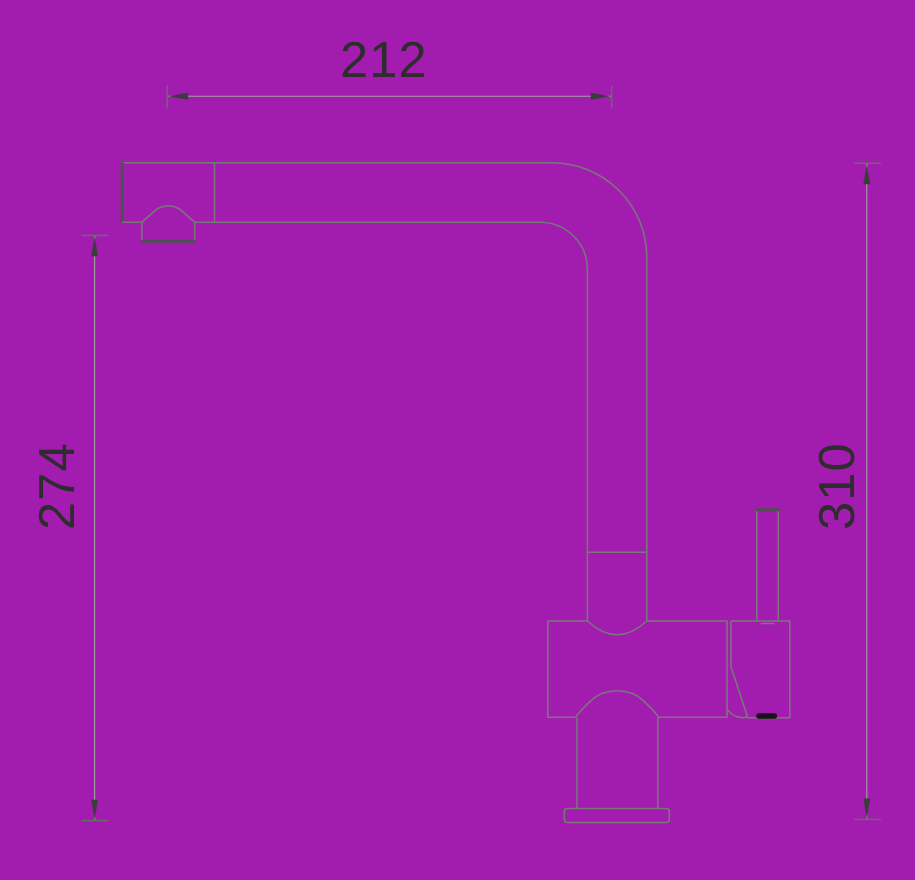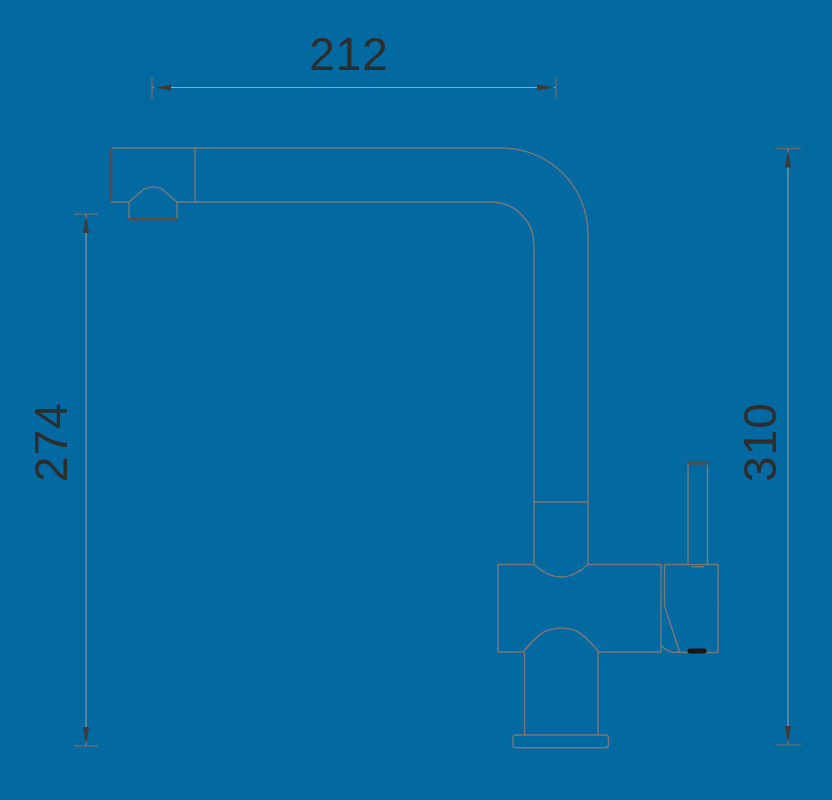--- a/index.html
+++ b/index.html
@@ -5,21 +5,21 @@
   html, body {
     margin: 0;
     padding: 0;
     background: #ffffff;
     font-family: "Liberation Sans", sans-serif;
   }
   .canvas {
     position: relative;
     width: 832px;
     height: 800px;
-    background: #0369a1;
+    background: #a21caf;
     overflow: hidden;
   }
   svg { display: block; }
 
   .ol {                       
     fill: none;
     stroke: var(--outline, #787878);
     stroke-width: 1.4;
     stroke-linecap: butt;
     stroke-linejoin: round;

